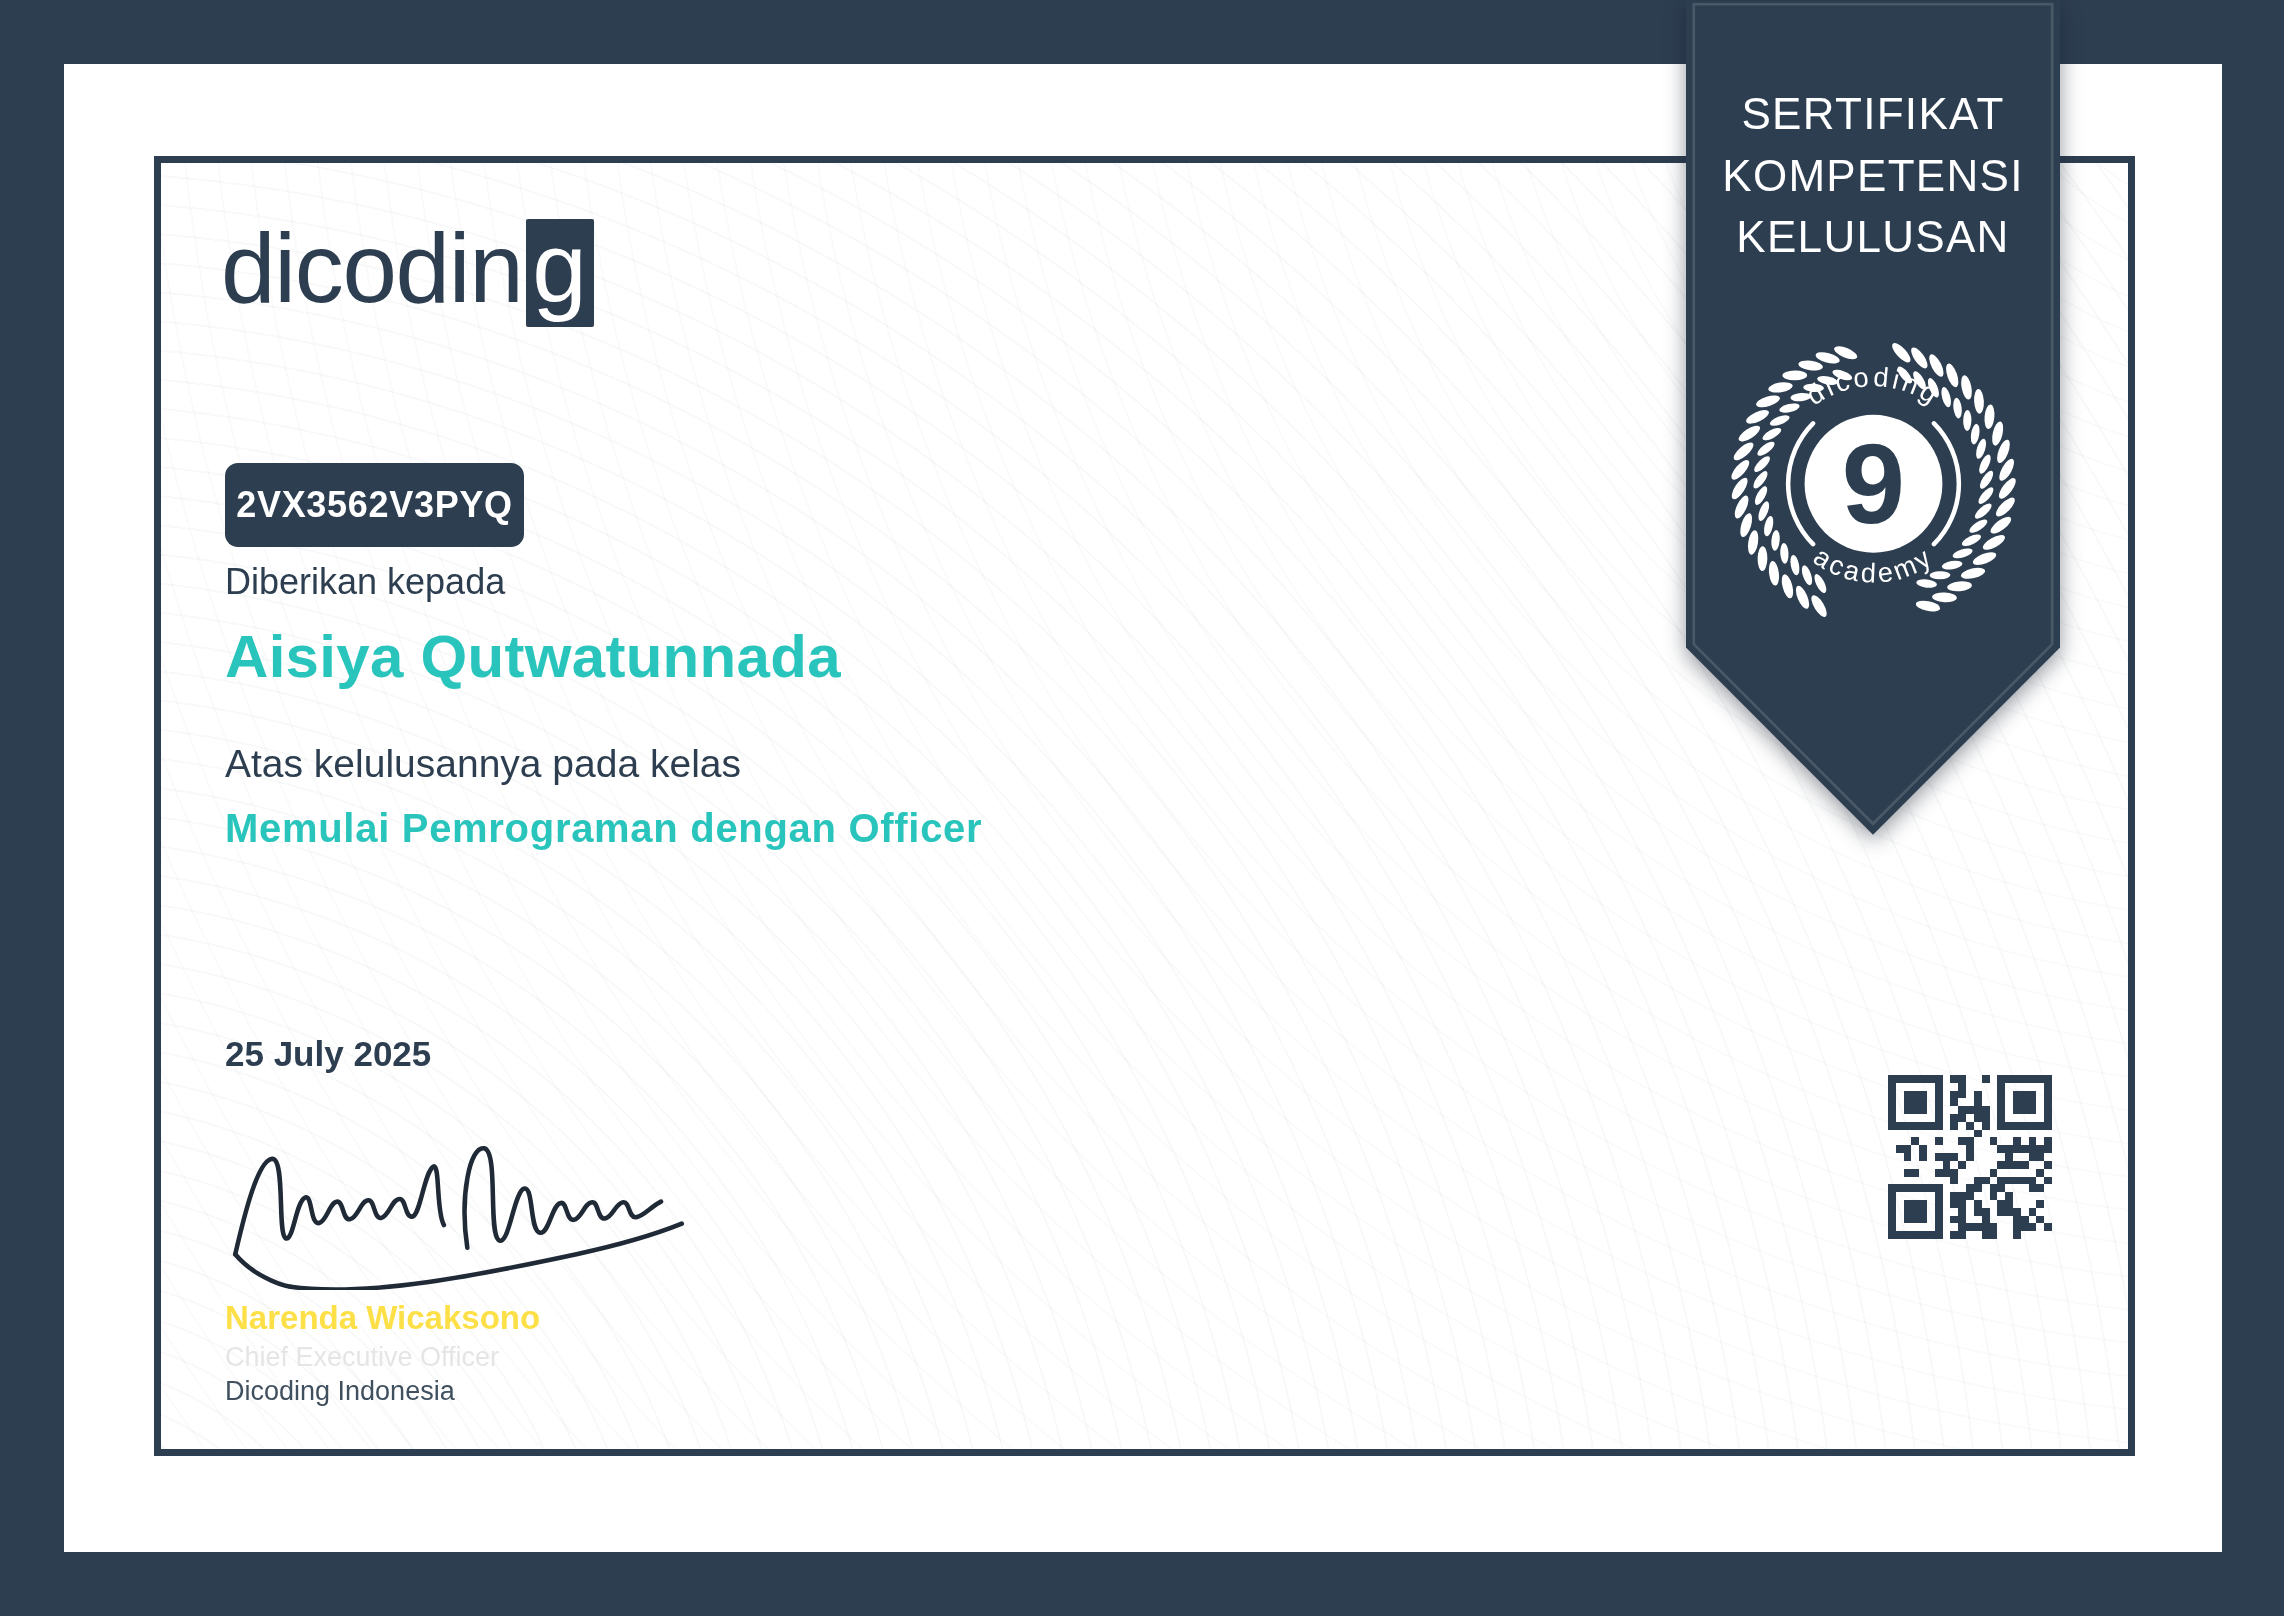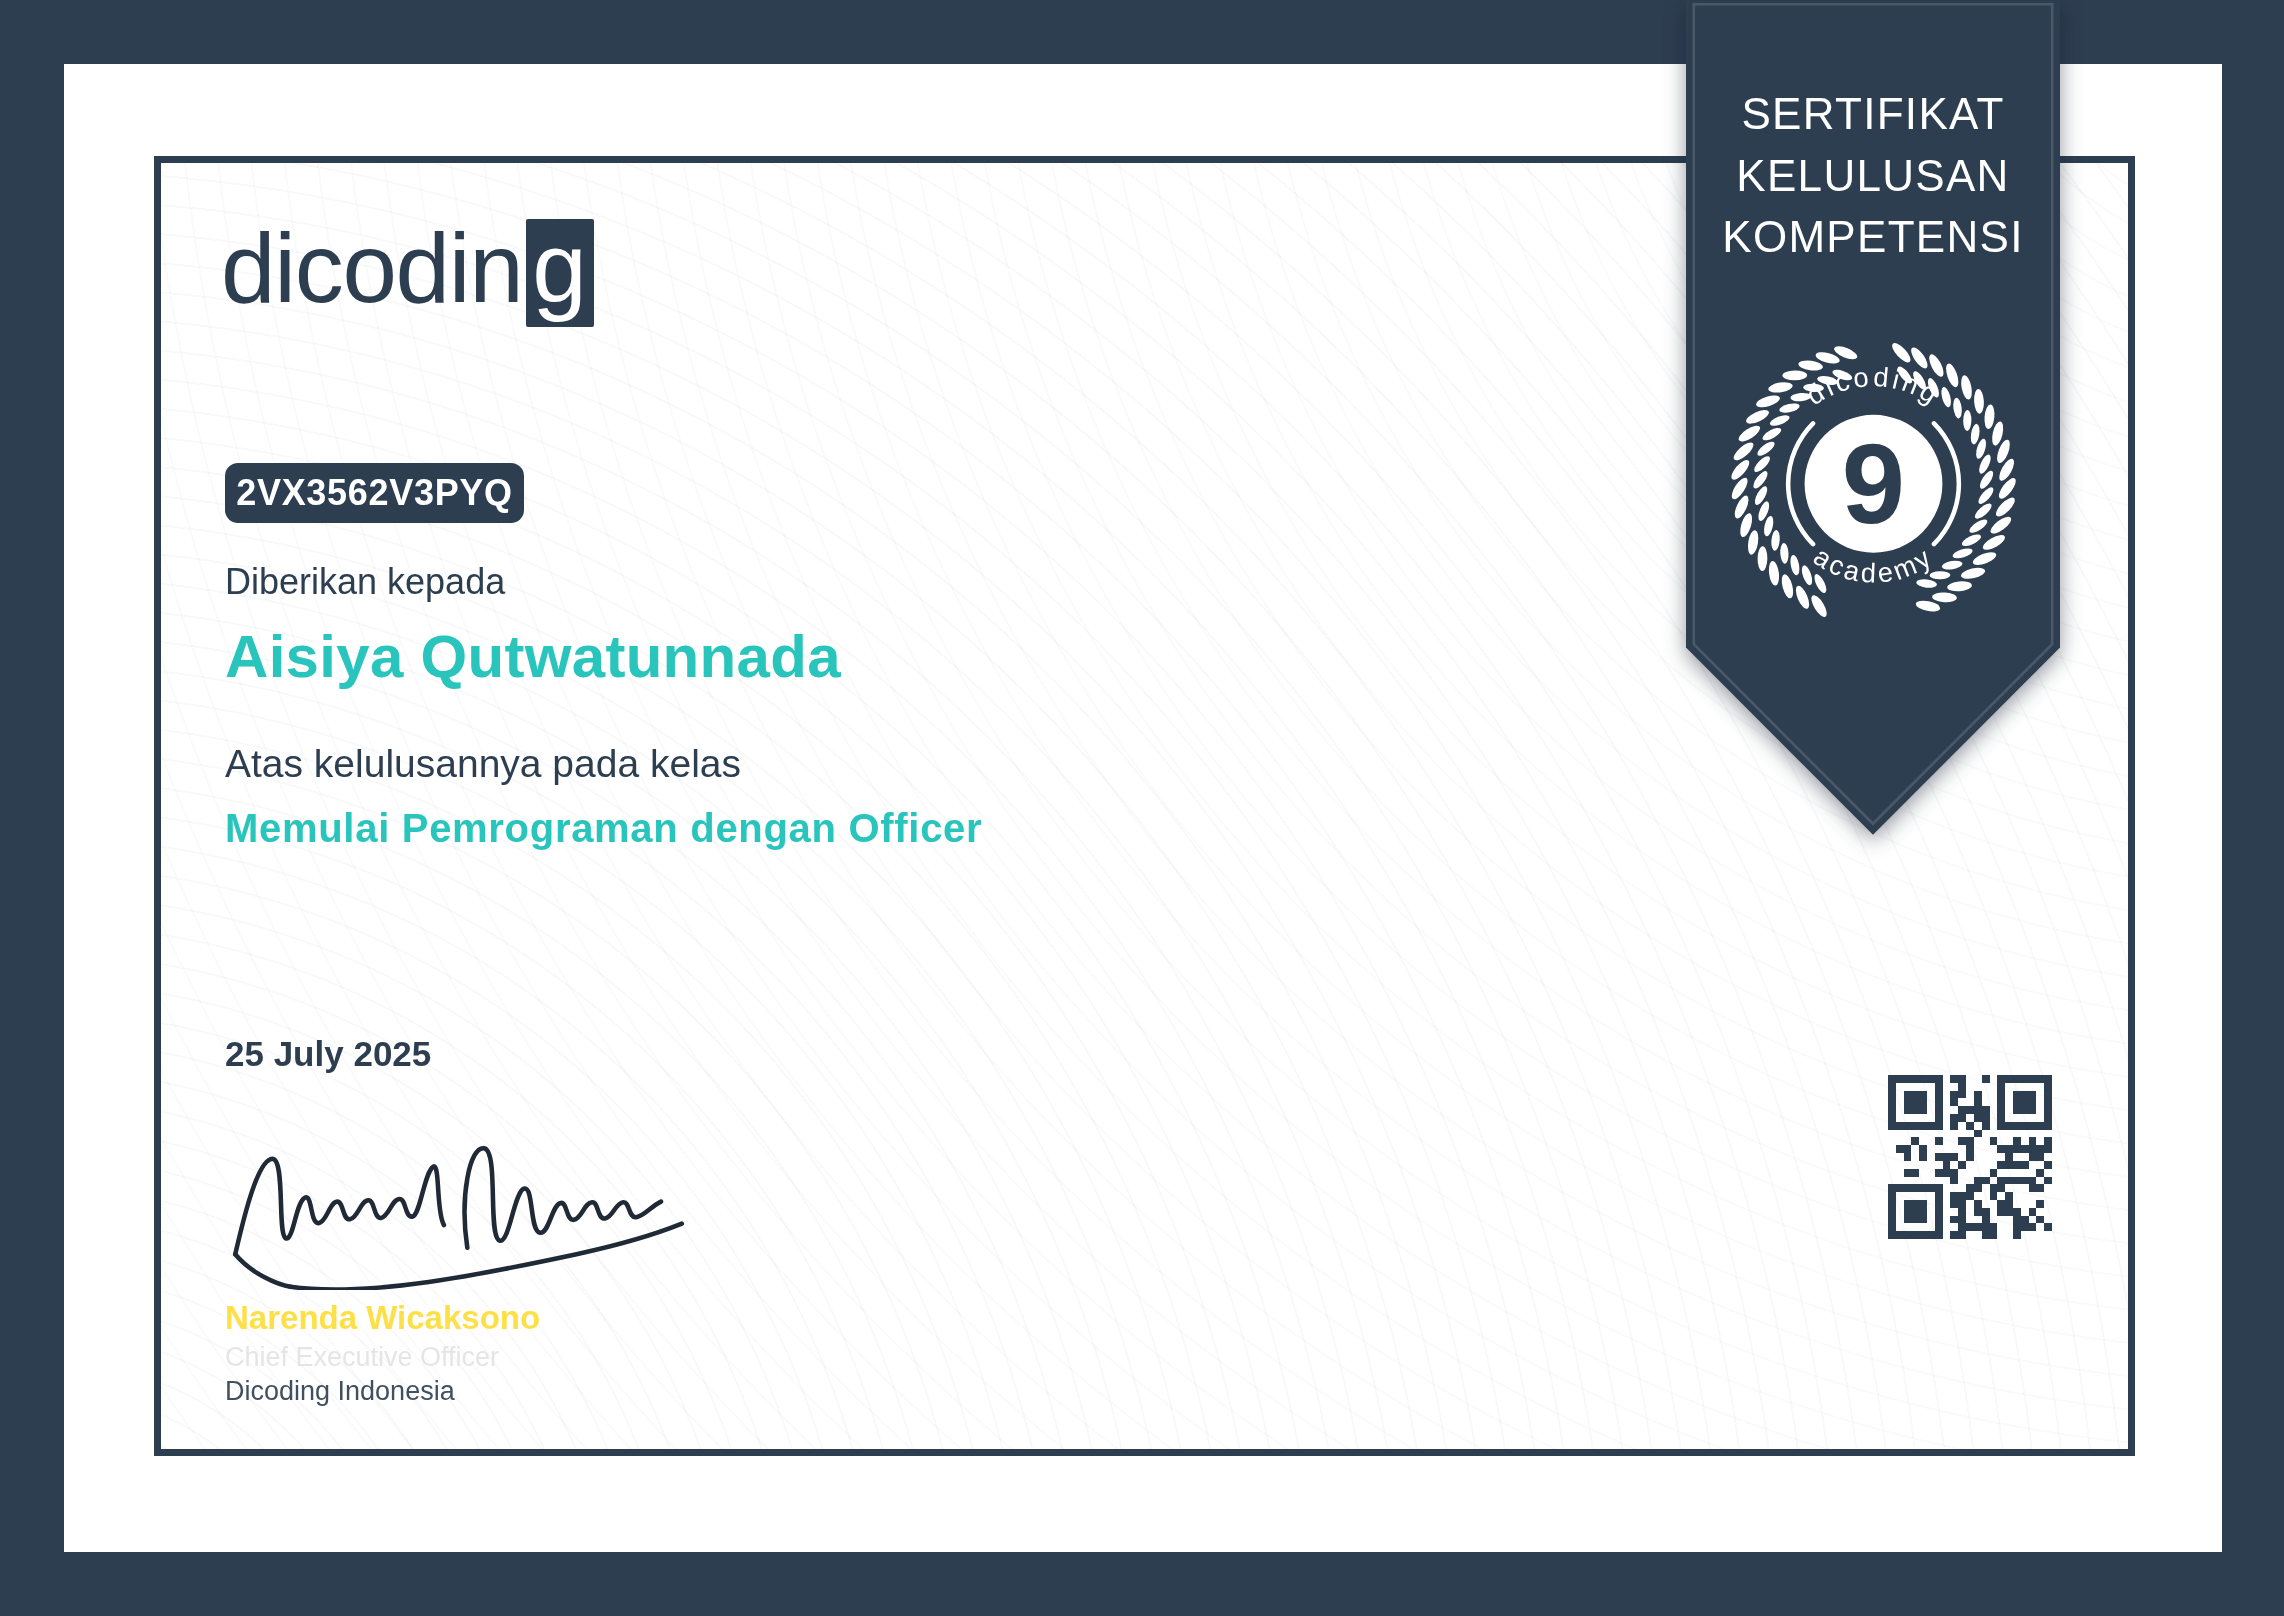--- a/index.html
+++ b/index.html
@@ -18,21 +18,21 @@
     background-image:
       repeating-radial-gradient(846px 846px at -6% 118%, rgba(45,62,80,.030) 0 2px, transparent 2px 29px),
       repeating-radial-gradient(976px 976px at 108% -18%, rgba(45,62,80,.022) 0 2px, transparent 2px 33px);
   }
   .abs{position:absolute;}
   
   .logo{left:221px;top:215px;font-size:98px;font-weight:500;letter-spacing:-1.3px;color:#2d3e50;line-height:1.1;}
   .logo-g{display:inline-block;background:#2d3e50;color:#fff;line-height:0.95;padding:2.6px 9px 11.7px 6.5px;margin-left:3.3px;border-radius:2px;}
   
   .badge{
-    left:225px;top:463px;width:299px;height:60px;border-radius:13px;background:#2d3e50;
+    left:225px;top:463px;width:299px;height:84px;border-radius:13px;background:#2d3e50;
     color:#fff;font-size:36px;font-weight:700;letter-spacing:0.7px;
     display:flex;align-items:center;justify-content:center;
   }
   .given{left:225px;top:561px;font-size:36px;color:#2d3e50;}
   .recipient{left:225px;top:622px;font-size:60px;font-weight:700;color:#29c5bc;letter-spacing:0.3px;}
   .completion{left:225px;top:742px;font-size:39px;color:#2d3e50;}
   .course{left:225px;top:806px;font-size:40px;font-weight:700;color:#29c5bc;letter-spacing:0.7px;}
   .issue-date{left:225px;top:1034px;font-size:35px;font-weight:700;color:#2d3e50;}
   .sig-svg{left:212px;top:1134px;}
   .signer-name{left:225px;top:1299px;font-size:33px;font-weight:700;color:#fde047;}
@@ -86,22 +86,22 @@
   <div class="signer-name abs">Narenda Wicaksono</div>
   <div class="signer-title abs">Chief Executive Officer</div>
   <div class="signer-org abs">Dicoding Indonesia</div>
 
   <svg class="ribbon-svg abs" width="374" height="843" viewBox="0 0 575 1295">
     <polygon points="0,0 575,0 575,995 287.5,1283 0,995" fill="#2d3e50"></polygon>
     <polygon points="12,6 563,6 563,990 287.5,1266 12,990" fill="none" stroke="rgba(255,255,255,0.14)" stroke-width="4"></polygon>
   </svg>
   <div class="ribbon-text abs">
     <span>SERTIFIKAT</span>
+    <span>KOMPETENSI</span>
     <span>KELULUSAN</span>
-    <span>KOMPETENSI</span>
   </div>
 
   <svg class="emblem-svg abs" width="299" height="312" viewBox="0 0 460 480">
     <g id="wreath" fill="#ffffff">
         <ellipse cx="0" cy="0" rx="19" ry="7.5" transform="translate(272.8,33.5) rotate(47)"></ellipse>
         <ellipse cx="0" cy="0" rx="19" ry="7.5" transform="translate(300.5,41.4) rotate(55)"></ellipse>
         <ellipse cx="0" cy="0" rx="19" ry="7.5" transform="translate(326.7,53.1) rotate(63)"></ellipse>
         <ellipse cx="0" cy="0" rx="19" ry="7.5" transform="translate(351.1,68.3) rotate(71)"></ellipse>
         <ellipse cx="0" cy="0" rx="19" ry="7.5" transform="translate(373.1,86.8) rotate(79)"></ellipse>
         <ellipse cx="0" cy="0" rx="19" ry="7.5" transform="translate(392.3,108.2) rotate(87)"></ellipse>

